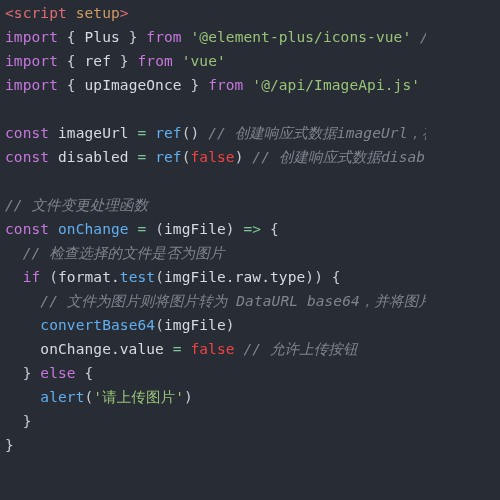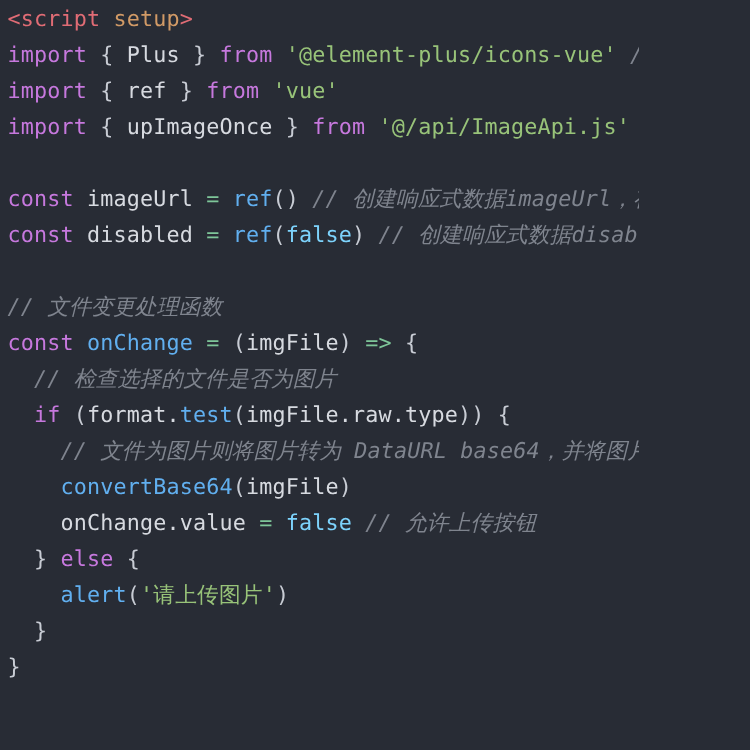--- a/index.html
+++ b/index.html
@@ -35,21 +35,21 @@
   .t-kw      { color: #c678dd; }
   .t-fn      { color: #61afef; }
   .t-str     { color: #98c379; }
   .t-op      { color: #7ec699; }
   .t-plain   { color: #d7dae0; }
   .t-punct   { color: #c8ccd4; }
   .t-tagname { color: #e06c75; }
   .t-attr    { color: #d19a66; }
   .t-regex   { color: #98c379; }
   .t-comment { color: #7f848e; font-style: italic; }
-  .t-num     { color: #7dd3fc; }
+  .t-num     { color: #ef4444; }
 </style>
 </head>
 <body>
 
 <div id="editor">
   <div class="code-area">
       <div class="line"><span class="t-tagname">&lt;script</span><span class="t-plain"> </span><span class="t-attr">setup</span><span class="t-tagname">&gt;</span></div>
       <div class="line"><span class="t-kw">import</span><span class="t-punct"> { </span><span class="t-plain">Plus</span><span class="t-punct"> } </span><span class="t-kw">from</span><span class="t-plain"> </span><span class="t-str">'@element-plus/icons-vue'</span><span class="t-plain"> </span><span class="t-comment">// 导入Element</span></div>
       <div class="line"><span class="t-kw">import</span><span class="t-punct"> { </span><span class="t-plain">ref</span><span class="t-punct"> } </span><span class="t-kw">from</span><span class="t-plain"> </span><span class="t-str">'vue'</span></div>
       <div class="line"><span class="t-kw">import</span><span class="t-punct"> { </span><span class="t-plain">upImageOnce</span><span class="t-punct"> } </span><span class="t-kw">from</span><span class="t-plain"> </span><span class="t-str">'@/api/ImageApi.js'</span><span class="t-plain"> </span><span class="t-comment">// 导入Vue的re</span></div>

